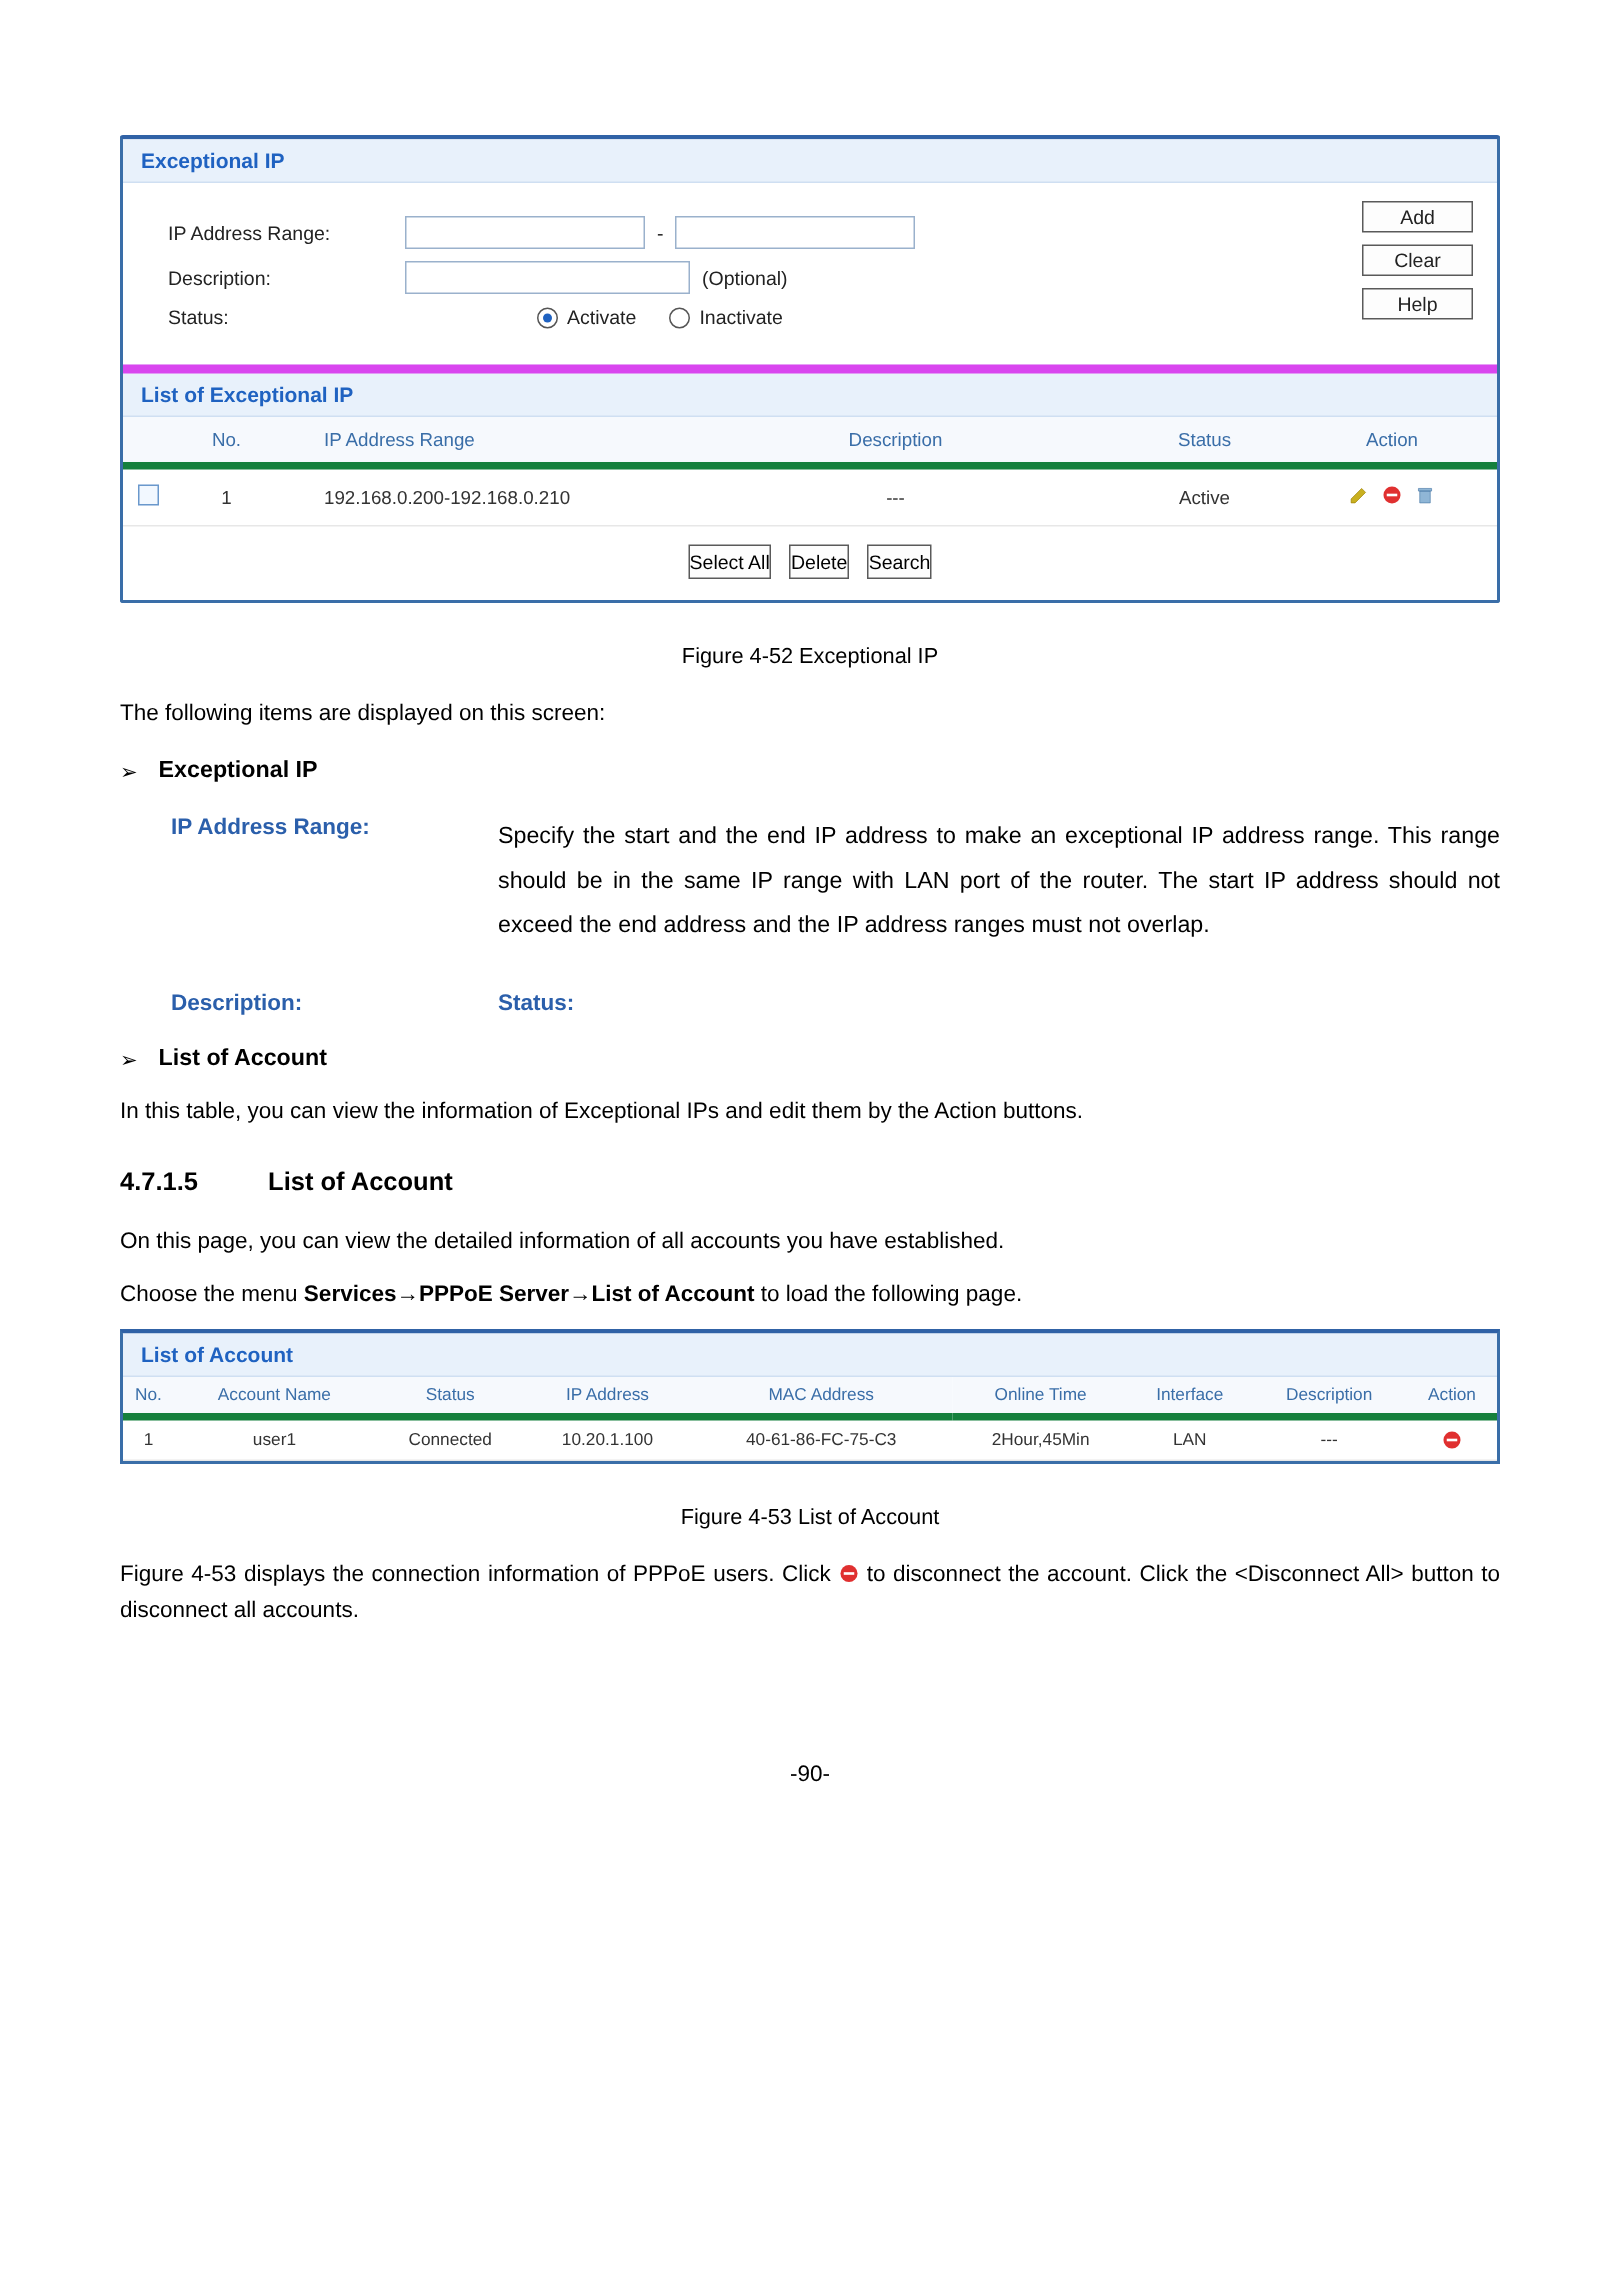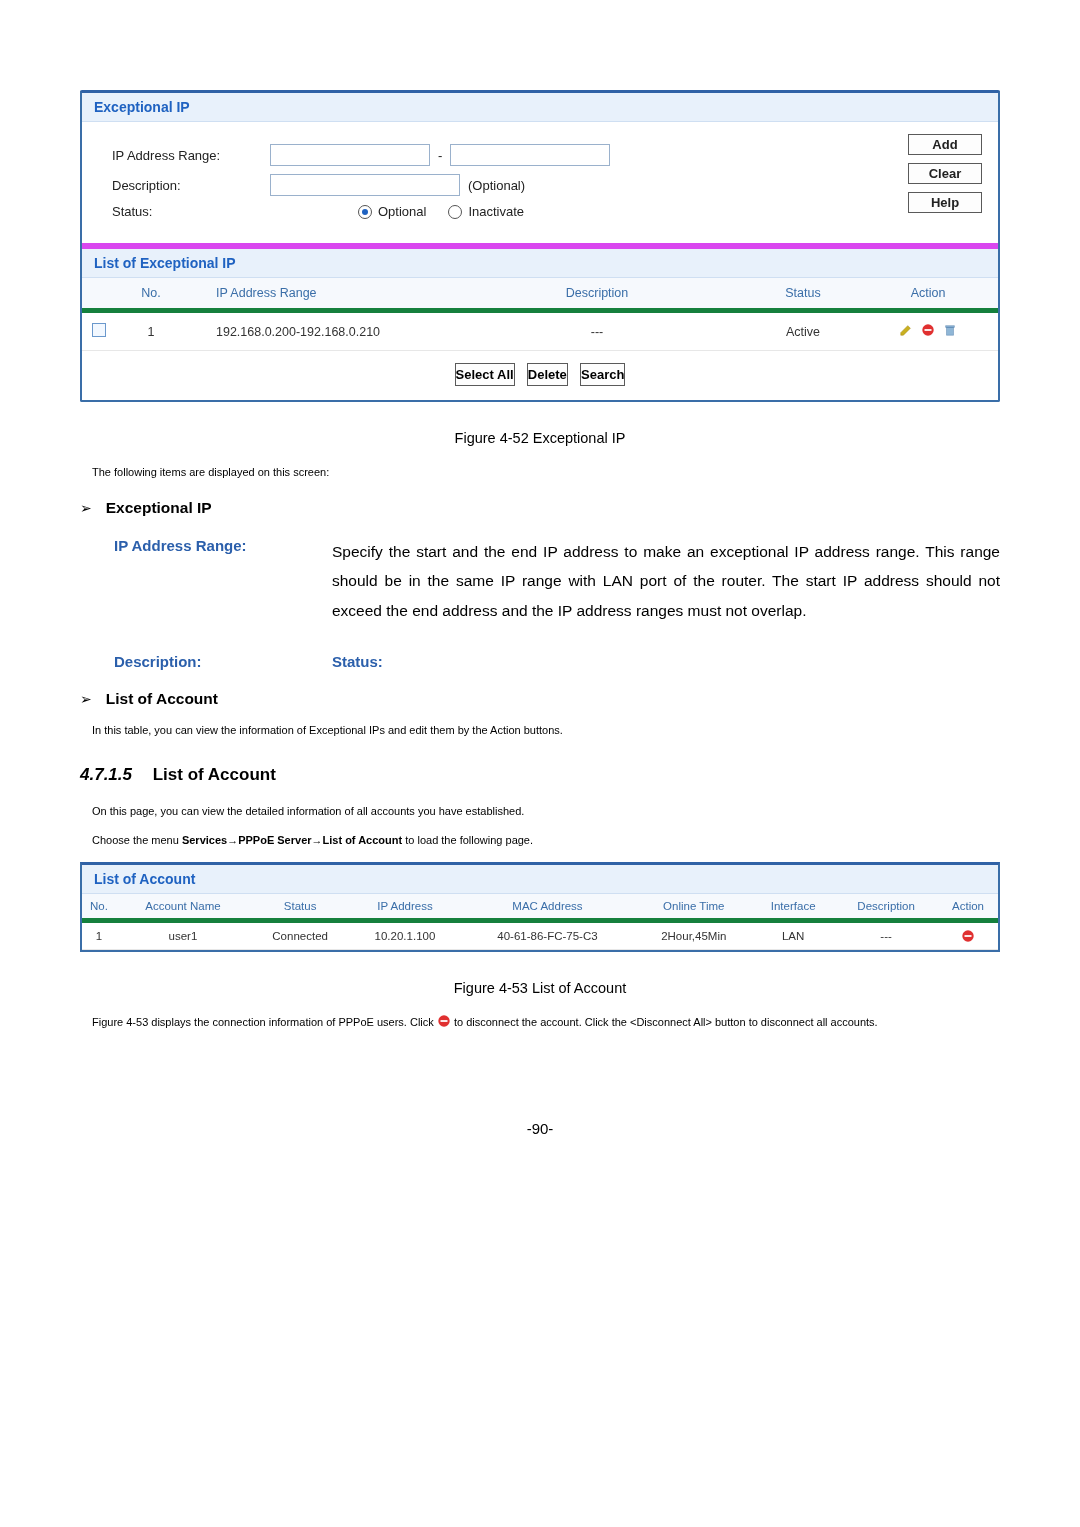--- a/index.html
+++ b/index.html
@@ -65,21 +65,20 @@
   }
   .small-btn {
     border: 1px solid #5a5a5a;
     background: #fdfdfd;
     font-family: Arial;
     font-size: 13px;
     padding: 2px 0;
     width: 74px;
     text-align: center;
     cursor: pointer;
-    font-weight: bold;
   }
   .radio-dot {
     display: inline-flex;
     align-items: center;
     margin-right: 14px;
   }
   .radio-glyph {
     width: 14px; height: 14px;
     border: 1px solid #555;
     border-radius: 50%;
@@ -133,23 +132,23 @@
     padding: 12px 0 14px 0;
     font-family: Verdana, Arial;
   }
   .btn-row .small-btn { width: auto; padding: 3px 0; margin: 0 4px; display: inline-block; }
   .figure-caption {
     text-align: center;
     font-size: 14.5px;
     margin: 28px 0 18px 0;
   }
   .body-text {
-    font-size: 11px;
+    font-size: 15px;
     line-height: 1.55;
-    margin: 12px 12px;
+    margin: 12px 0;
   }
   .chevron-line {
     display: flex;
     align-items: center;
     gap: 14px;
     margin: 18px 0 14px 0;
   }
   .chevron {
     font-size: 14px;
     color: #000;
@@ -173,21 +172,21 @@
   .def-desc {
     font-size: 15.5px;
     line-height: 1.9;
     text-align: justify;
   }
   .section-heading {
     font-weight: bold;
     font-size: 17px;
     margin: 26px 0 18px 0;
   }
-  .section-heading .num { margin-right: 16px; font-style: italic; }
+  .section-heading .num { margin-right: 42px; }
   .panel2 {
     border: 2px solid #3a6ea8;
     border-top: 3px solid #3062a6;
     margin-top: 6px;
   }
   .acct-table th, .acct-table td {
     font-size: 11.5px;
     padding: 6px 2px;
   }
   .page-num {
@@ -225,21 +224,21 @@
       <span class="form-label">Description:</span>
       <input class="text-input desc-input" style="">
       <span>(Optional)</span>
     </div>
 
     <div class="form-row">
       <span class="form-label">Status:</span>
       <span style="width:80px"></span>
       <span class="radio-dot">
         <span class="radio-glyph checked"></span>
-        <span>Optional</span>
+        <span>Activate</span>
       </span>
       <span class="radio-dot">
         <span class="radio-glyph"></span>
         <span>Inactivate</span>
       </span>
     </div>
   </div>
 
   <div class="panel-header" style="border-top:6px solid #d946ef">List of Exceptional IP</div>
 

